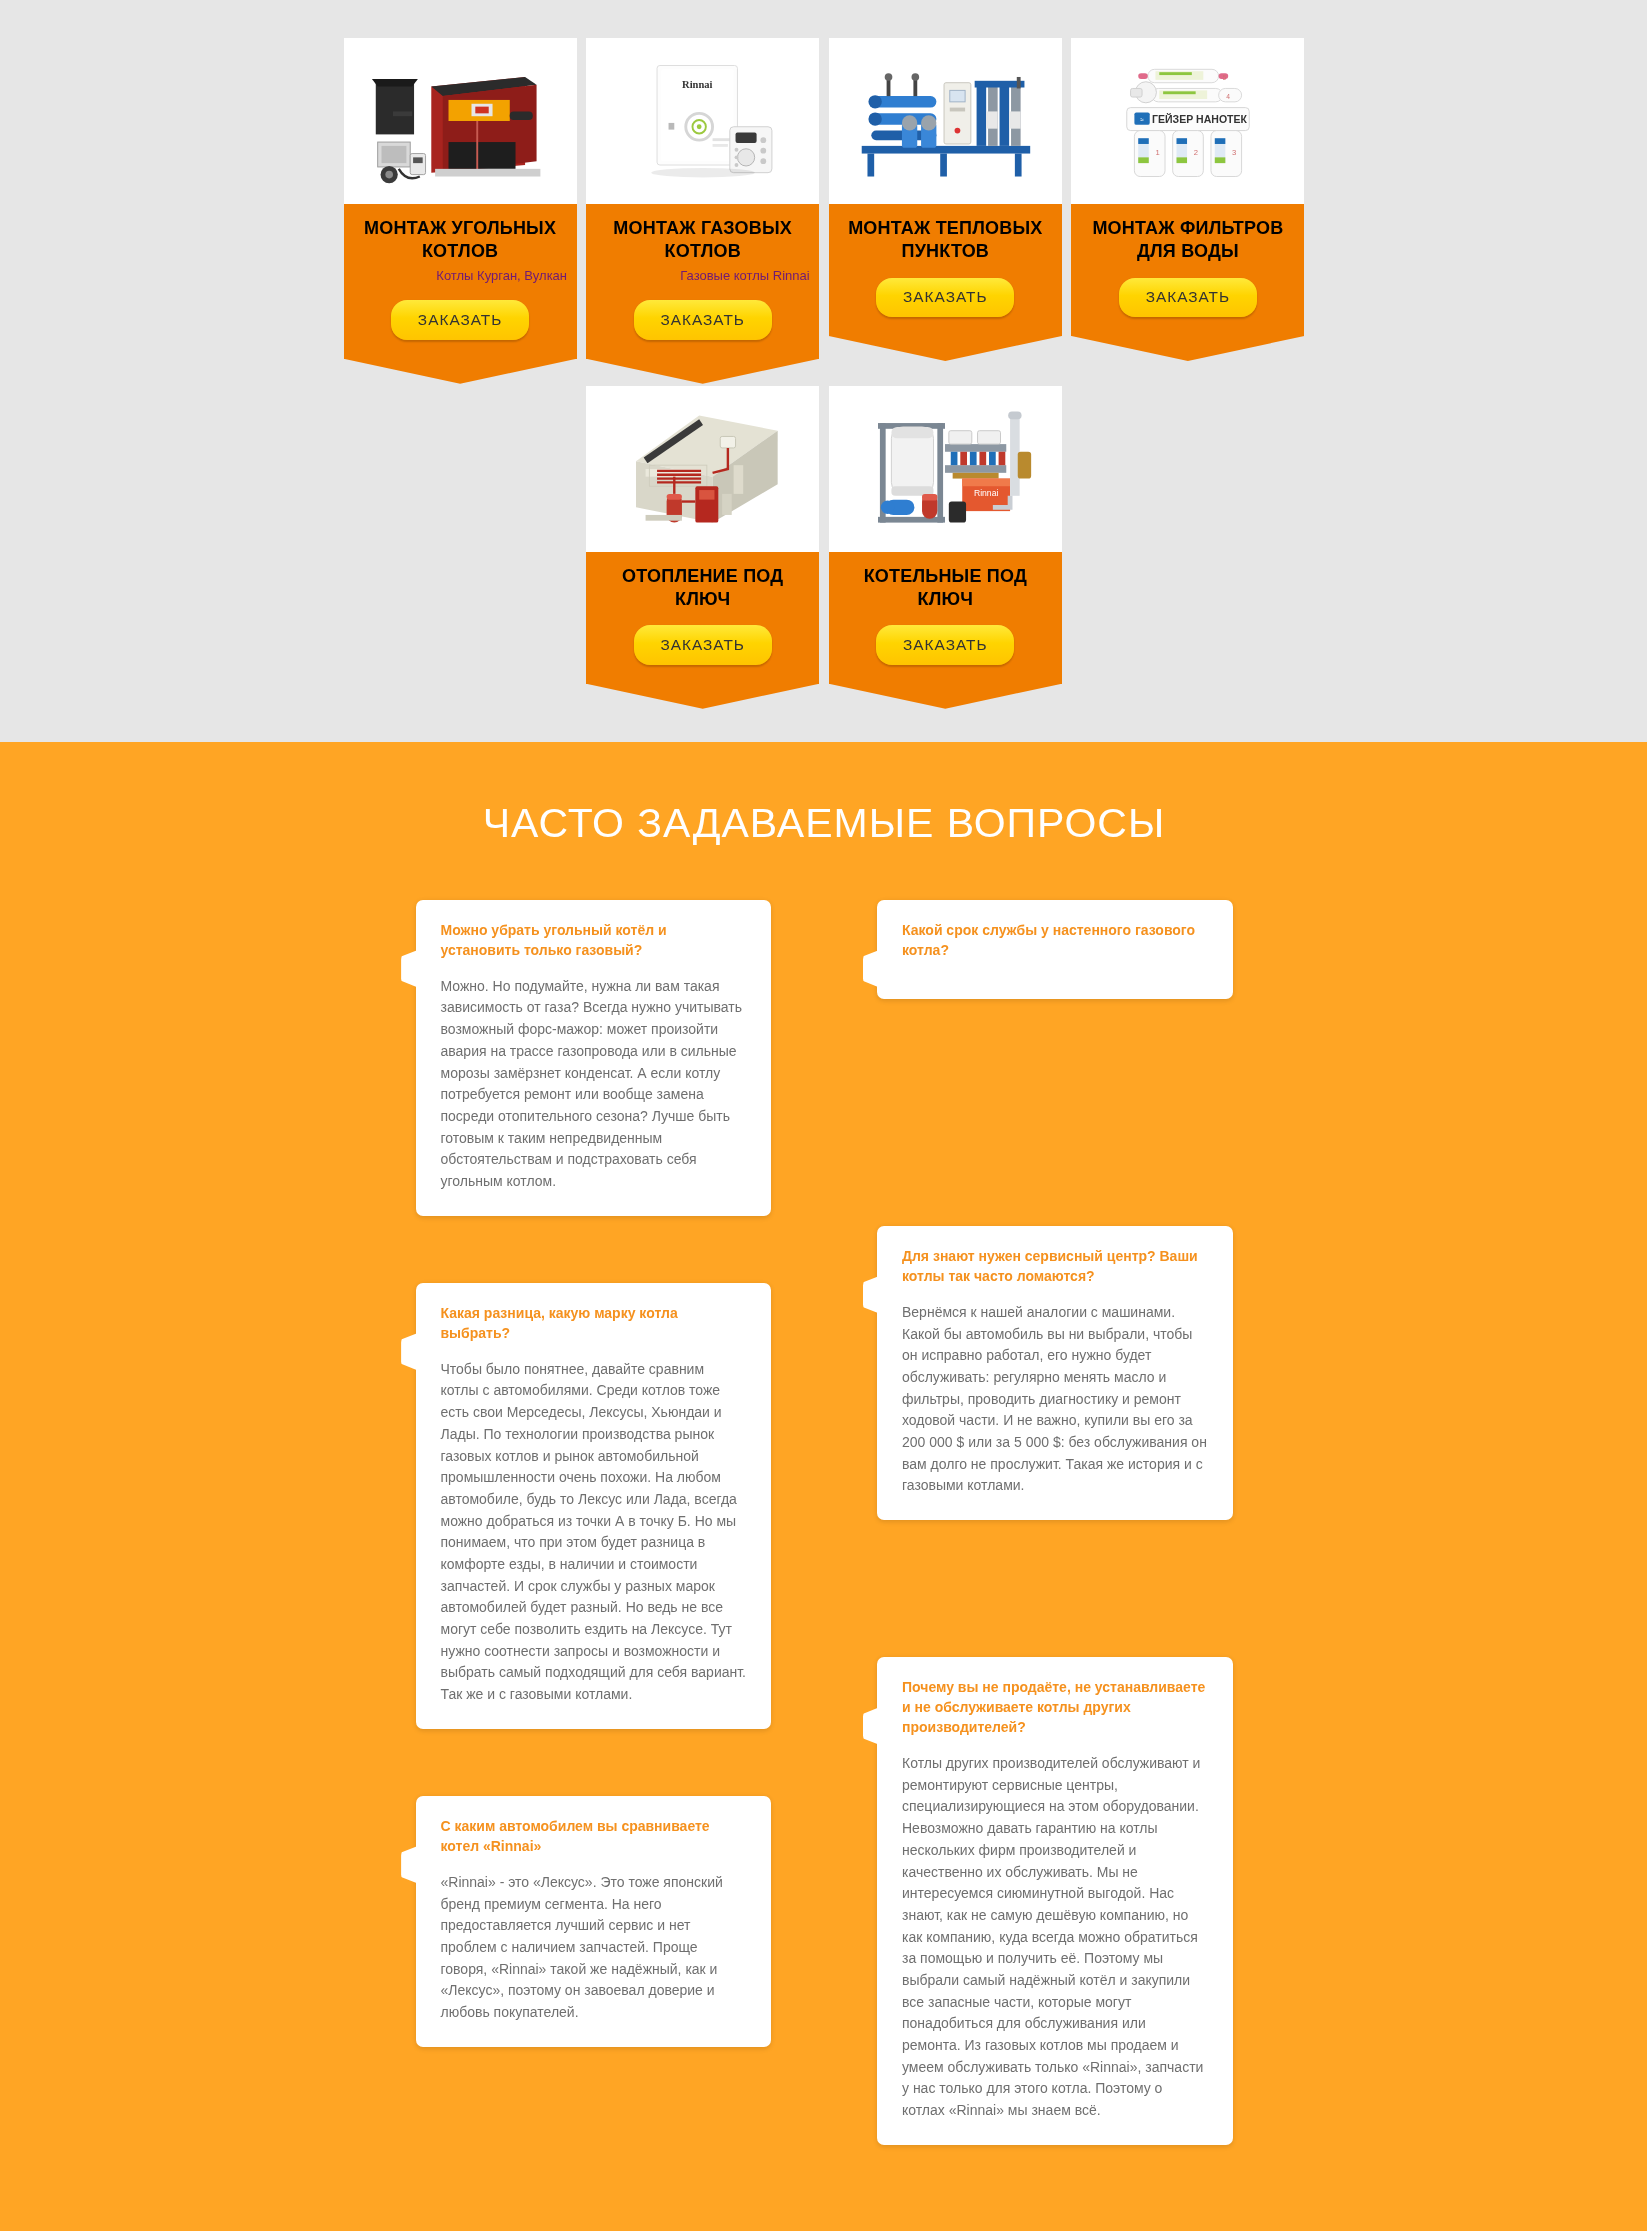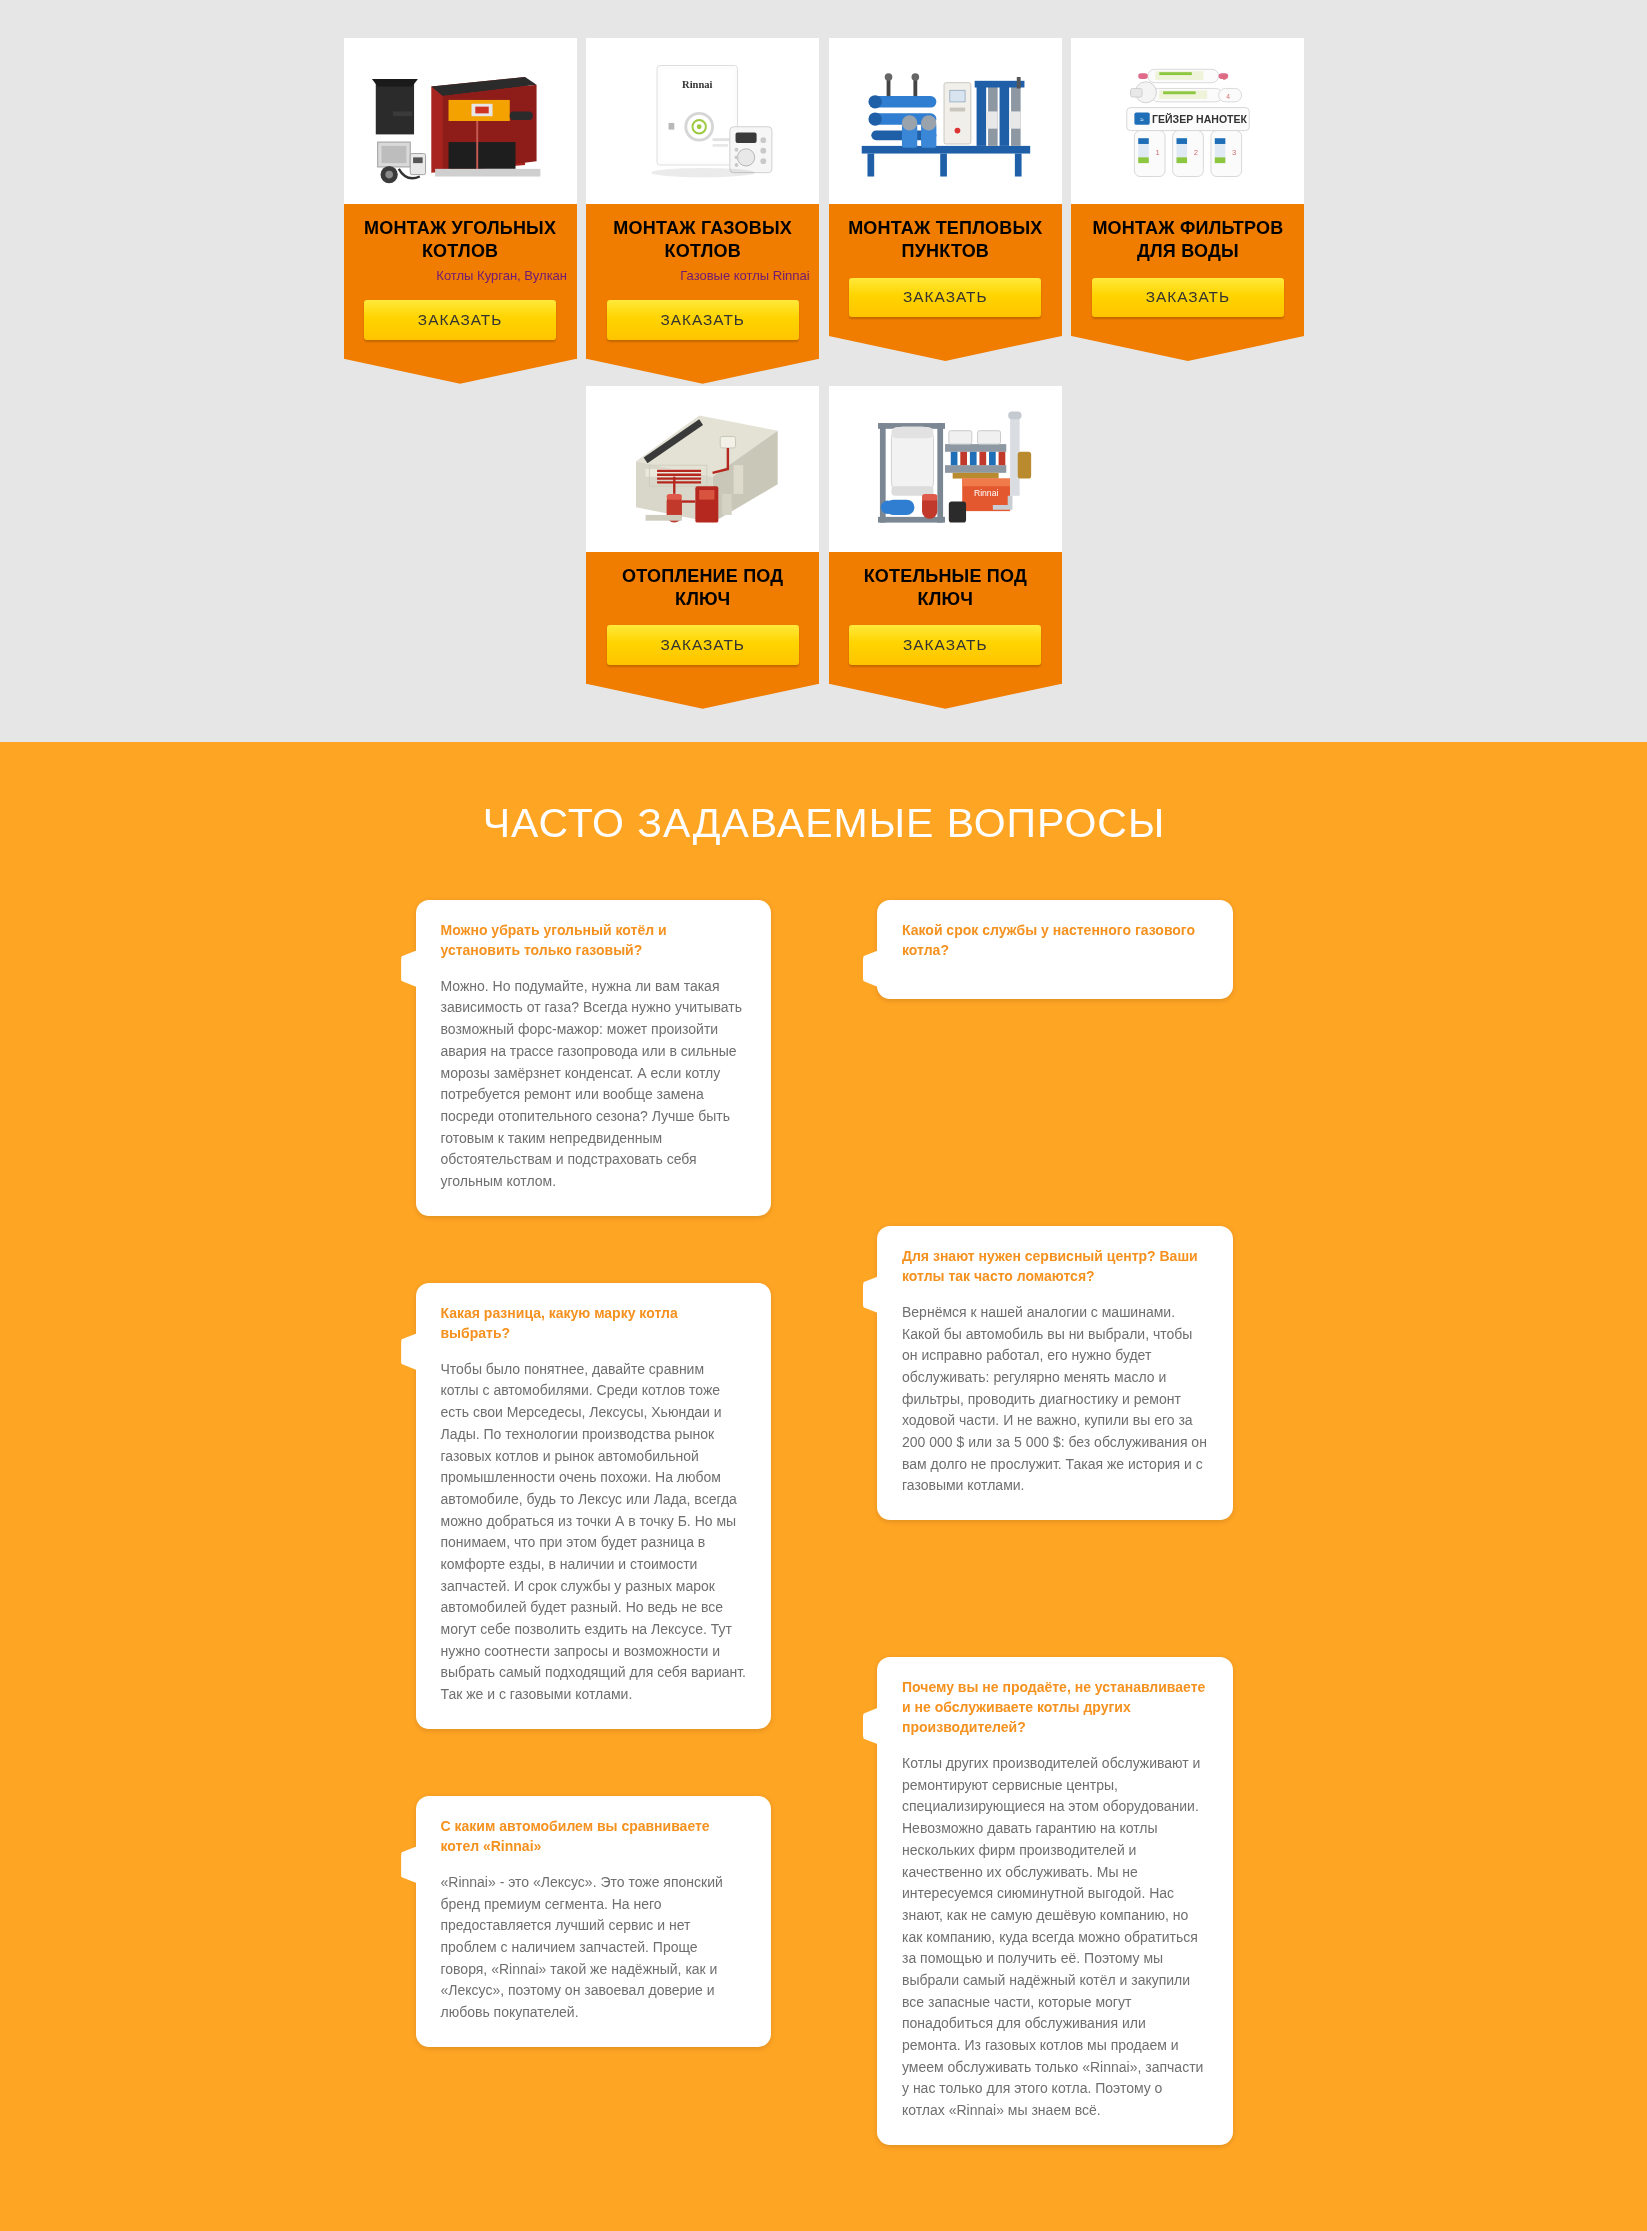--- a/index.html
+++ b/index.html
@@ -74,24 +74,24 @@
     color: #701a75;
     font-size: 13px;
     font-weight: 400;
     margin-top: 5.8px;
     line-height: 1.3;
     text-align: right;
   }
   .order-btn {
     display: block;
     margin: 15.4px auto 0 auto;
-    width: 192px;
+    width: 138px;
     padding: 10.6px 0;
     border: none;
-    border-radius: 3px;
+    border-radius: 16px;
     background: linear-gradient(180deg, #ffe93a 0%, #ffd400 45%, #ffc400 100%);
     color: #333333;
     font-family: "Liberation Sans", sans-serif;
     font-size: 15.4px;
     letter-spacing: 1px;
     cursor: pointer;
     box-shadow: 0 1.9px 1.9px rgba(0,0,0,0.18);
   }
 
   
@@ -112,21 +112,21 @@
     margin: 0 auto;
     display: grid;
     grid-template-columns: 1fr 1fr;
     column-gap: 106px;
     align-items: start;
   }
   .faq-col { display: flex; flex-direction: column; }
 
   .faq-card {
     background: #ffffff;
-    border-radius: 13px;
+    border-radius: 7px;
     padding: 21px 25px 23px 25px;
     margin-bottom: 67px;
     position: relative;
     box-shadow: 0 1.9px 4.8px rgba(0,0,0,0.12);
   }
   .faq-card::before {
     content: "";
     position: absolute;
     left: -14.4px;
     top: 50px;

